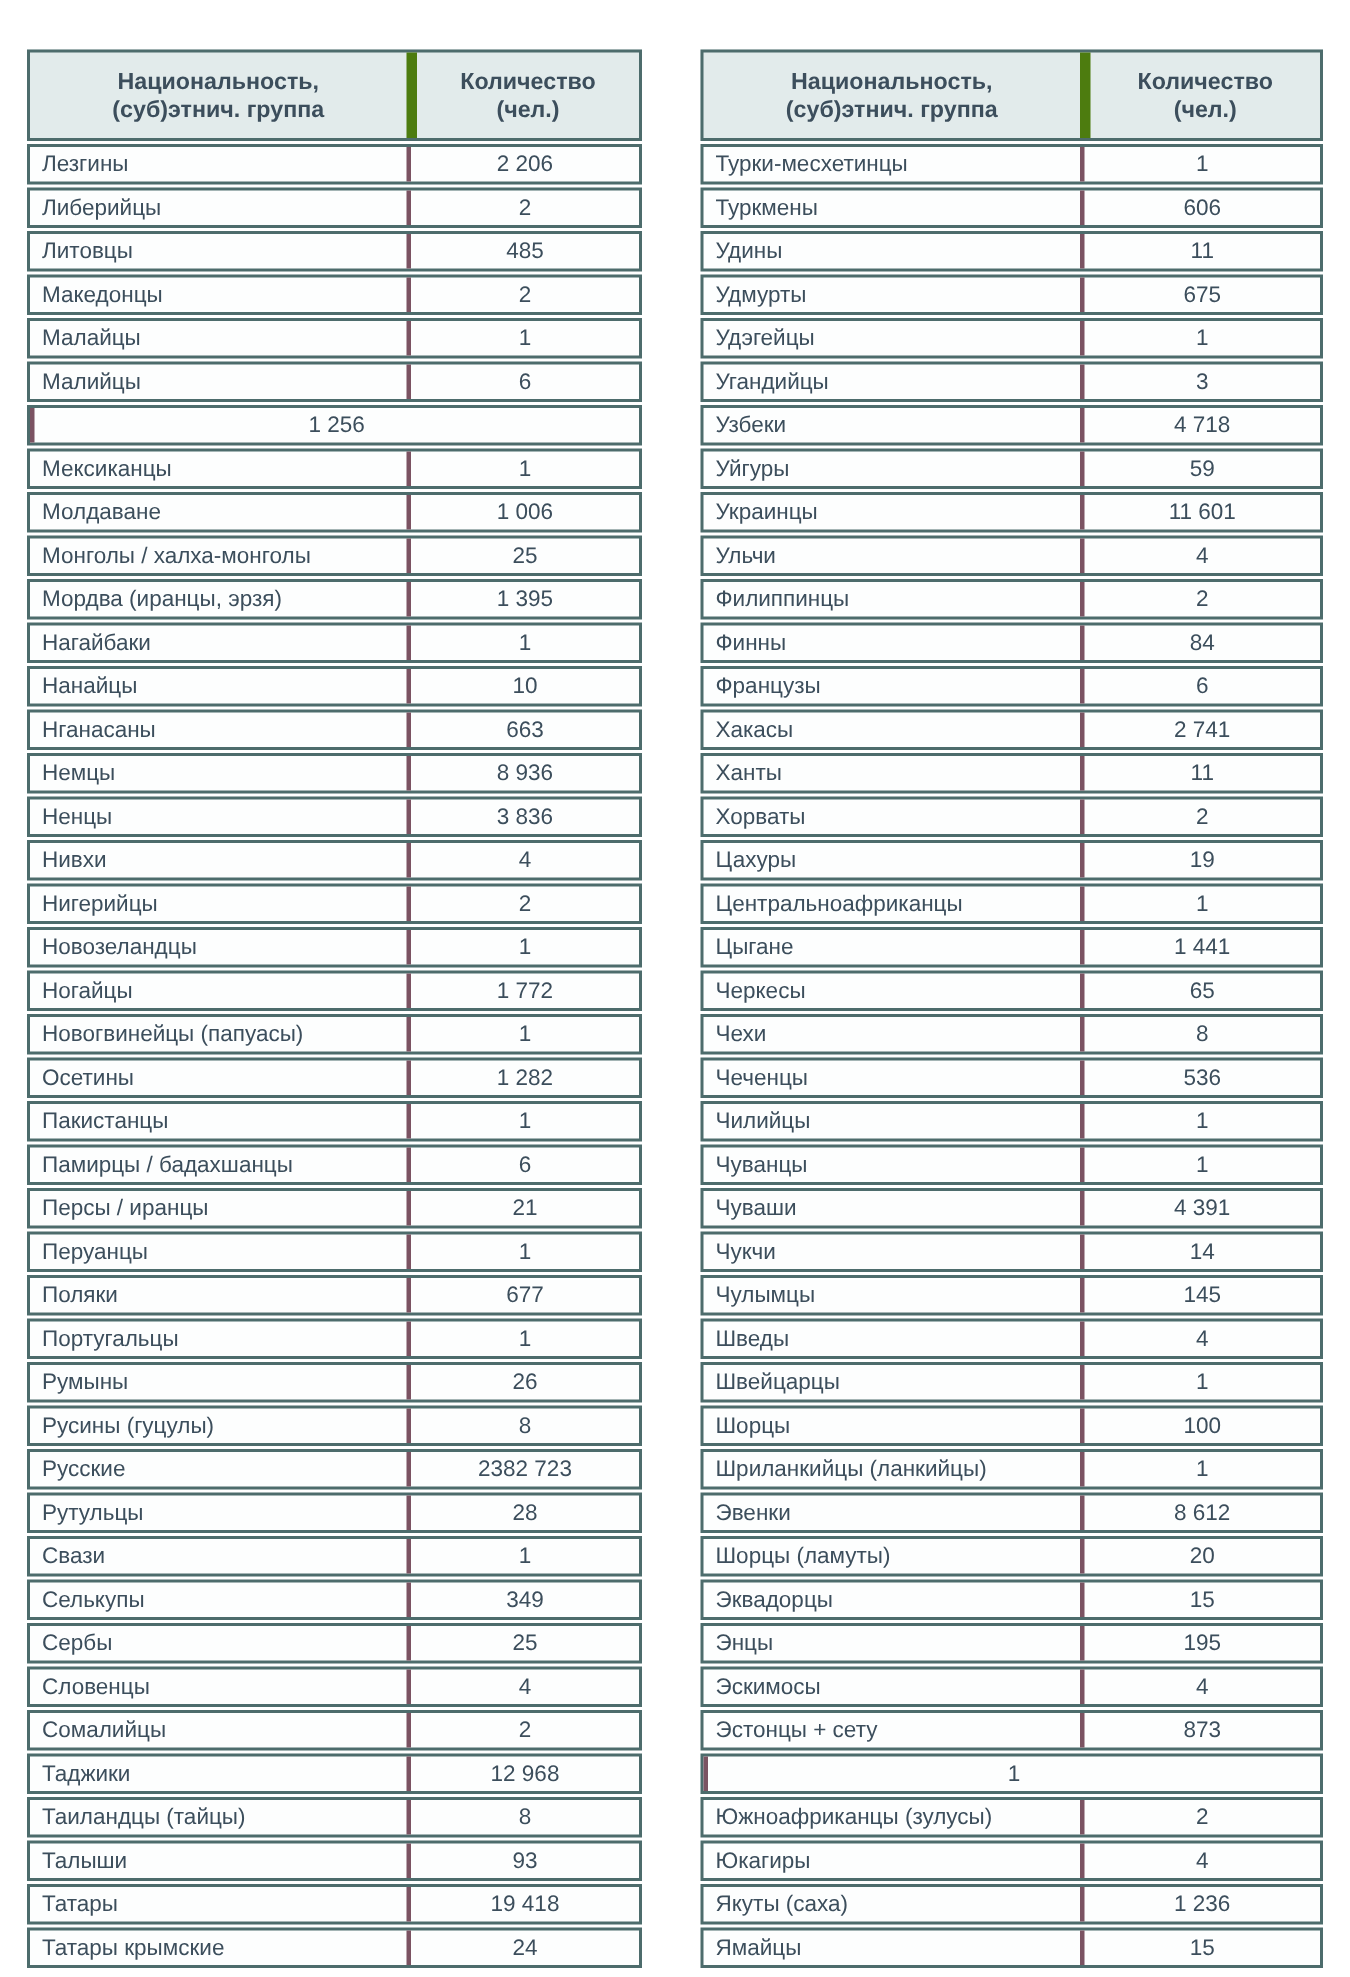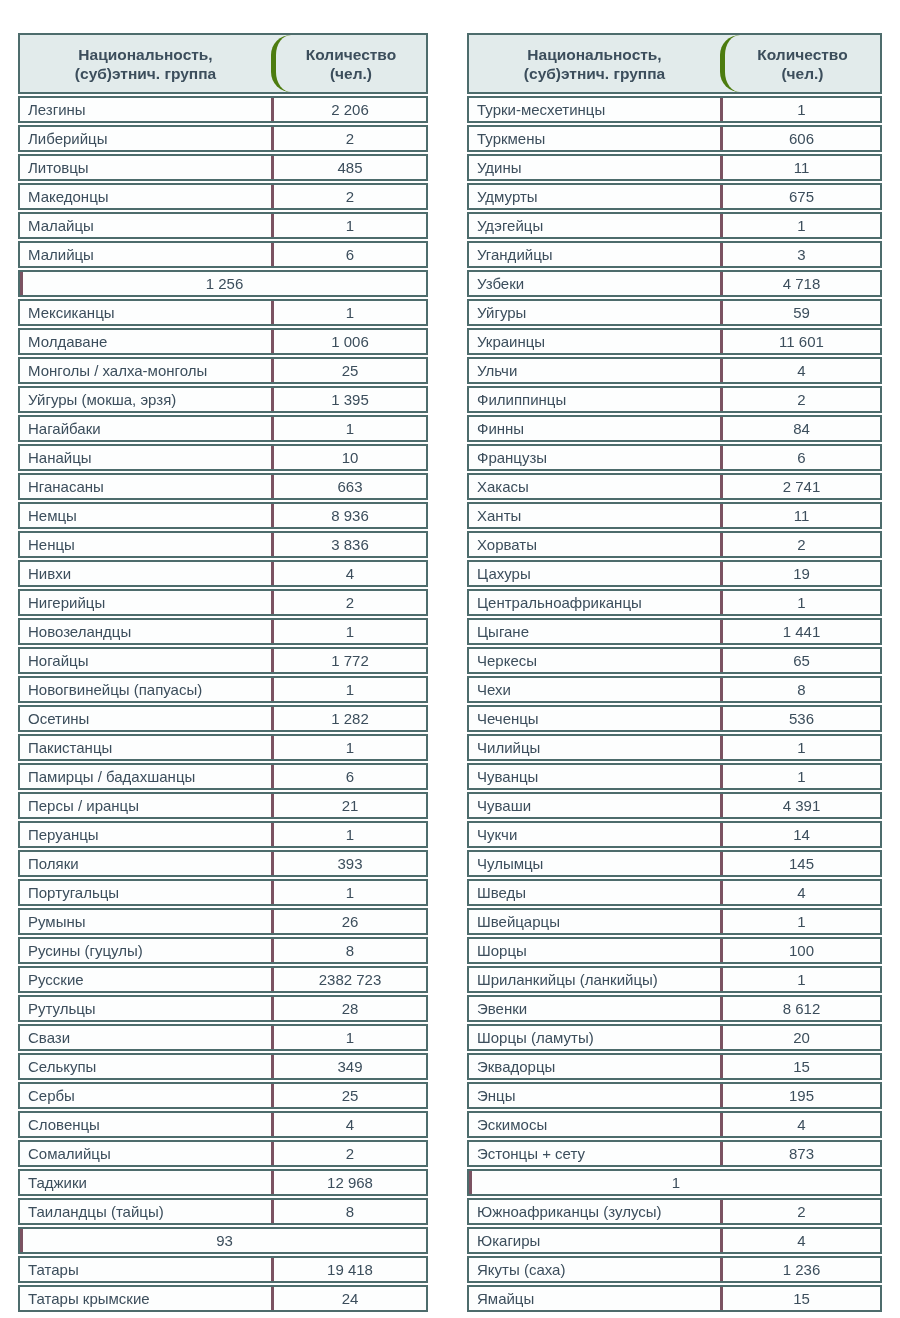--- a/index.html
+++ b/index.html
@@ -29,26 +29,26 @@
   .thead .cell {
     display: flex;
     align-items: center;
     justify-content: center;
     text-align: center;
     font-weight: 700;
     font-size: 15.5px;
     line-height: 19px;
     color: #36ununduse;
   }
-  .thead .cell { color: #33converted; border-radius: 20px; }
+  .thead .cell { color: #33converted; }
   
   .thead .cell, .cell { color: #3c4e5c; }
 
   .thead .name { flex: 0 0 251px; white-space: pre-line; }
-  .thead .num  { flex: 1 1 auto; border-left: 5px solid #4d7c0f; white-space: pre-line; }
+  .thead .num  { flex: 1 1 auto; border-left: 7px solid #4d7c0f; white-space: pre-line; }
 
   .row {
     display: flex;
     min-height: 23.6px;
     border: 2px solid #4d6c6c;
     background: #fdfefe;
     margin-top: 2px;
   }
   .row .cell {
     display: flex;
@@ -116,21 +116,21 @@
         </div>
         <div class="row">
           <div class="cell name">Молдаване</div>
           <div class="cell num">1 006</div>
         </div>
         <div class="row">
           <div class="cell name">Монголы / халха-монголы</div>
           <div class="cell num">25</div>
         </div>
         <div class="row">
-          <div class="cell name">Уйгуры (мокша, эрзя)</div>
+          <div class="cell name">Мордва (иранцы, эрзя)</div>
           <div class="cell num">1 395</div>
         </div>
         <div class="row">
           <div class="cell name">Нагайбаки</div>
           <div class="cell num">1</div>
         </div>
         <div class="row">
           <div class="cell name">Нанайцы</div>
           <div class="cell num">10</div>
         </div>
@@ -181,21 +181,21 @@
         <div class="row">
           <div class="cell name">Персы / иранцы</div>
           <div class="cell num">21</div>
         </div>
         <div class="row">
           <div class="cell name">Перуанцы</div>
           <div class="cell num">1</div>
         </div>
         <div class="row">
           <div class="cell name">Поляки</div>
-          <div class="cell num">393</div>
+          <div class="cell num">677</div>
         </div>
         <div class="row">
           <div class="cell name">Португальцы</div>
           <div class="cell num">1</div>
         </div>
         <div class="row">
           <div class="cell name">Румыны</div>
           <div class="cell num">26</div>
         </div>
         <div class="row">
@@ -232,20 +232,21 @@
         </div>
         <div class="row">
           <div class="cell name">Таджики</div>
           <div class="cell num">12 968</div>
         </div>
         <div class="row">
           <div class="cell name">Таиландцы (тайцы)</div>
           <div class="cell num">8</div>
         </div>
         <div class="row">
+          <div class="cell name">Талыши</div>
           <div class="cell num">93</div>
         </div>
         <div class="row">
           <div class="cell name">Татары</div>
           <div class="cell num">19 418</div>
         </div>
         <div class="row">
           <div class="cell name">Татары крымские</div>
           <div class="cell num">24</div>
         </div>

